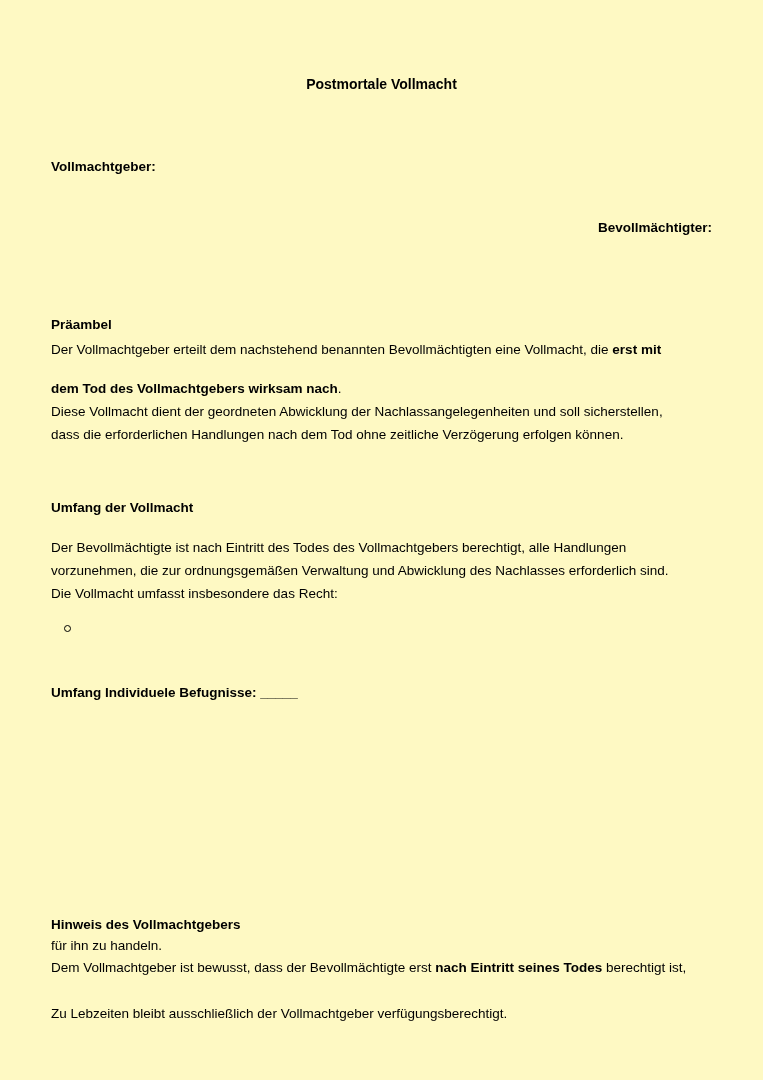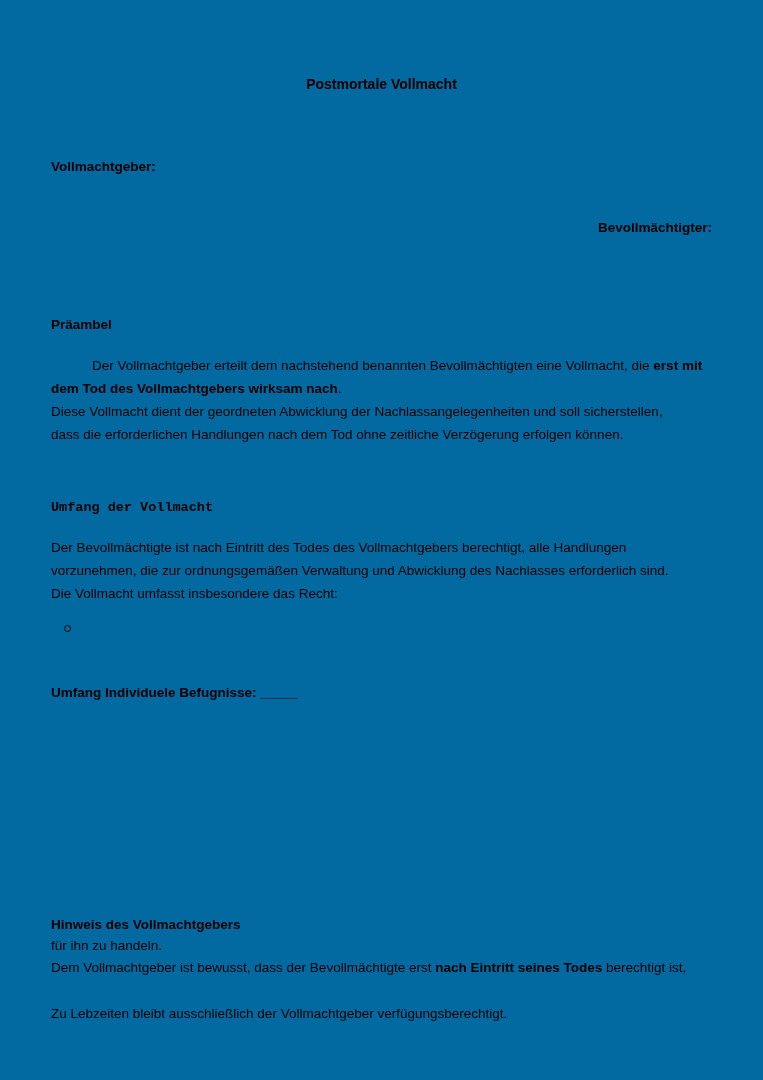--- a/index.html
+++ b/index.html
@@ -4,21 +4,21 @@
 <style>
   html, body {
     margin: 0;
     padding: 0;
     background: #ffffff;
   }
   .page {
     position: relative;
     width: 763px;
     height: 1080px;
-    background: #0369a1;
+    background: #fef9c3;
     font-family: "Liberation Sans", sans-serif;
     font-size: 13.5px;
     line-height: 23px;
     color: #000000;
     overflow: hidden;
   }
   .abs {
     position: absolute;
     left: 51px;
     right: 51px;
@@ -30,25 +30,25 @@
     right: 0;
     top: 73px;
     text-align: center;
     font-weight: bold;
     font-size: 14px;
     white-space: nowrap;
   }
   .pos-vollmachtgeber   { top: 155px; }
   .pos-bevollmaechtigter{ top: 216px; text-align: right; }
   .pos-h-praeambel      { top: 313px; }
-  .pos-p1l1             { top: 354px; margin-left: 41px; }
+  .pos-p1l1             { top: 338px; }
   .pos-p1l2             { top: 377px; }
   .pos-p1l3             { top: 400px; }
   .pos-p1l4             { top: 423px; }
-  .pos-h-umfang         { top: 496px; font-family: Liberation Mono, monospace; }
+  .pos-h-umfang         { top: 496px; }
   .pos-p2l1             { top: 536px; }
   .pos-p2l2             { top: 559px; }
   .pos-p2l3             { top: 582px; }
   .pos-weitere          { top: 681px; }
   .pos-h-hinweis        { top: 913px; }
   .pos-p3l1             { top: 956px; }
   .pos-p3l2             { top: 934px; }
   .pos-p3l3             { top: 1002px; }
   .bullet-circle {
     position: absolute;

